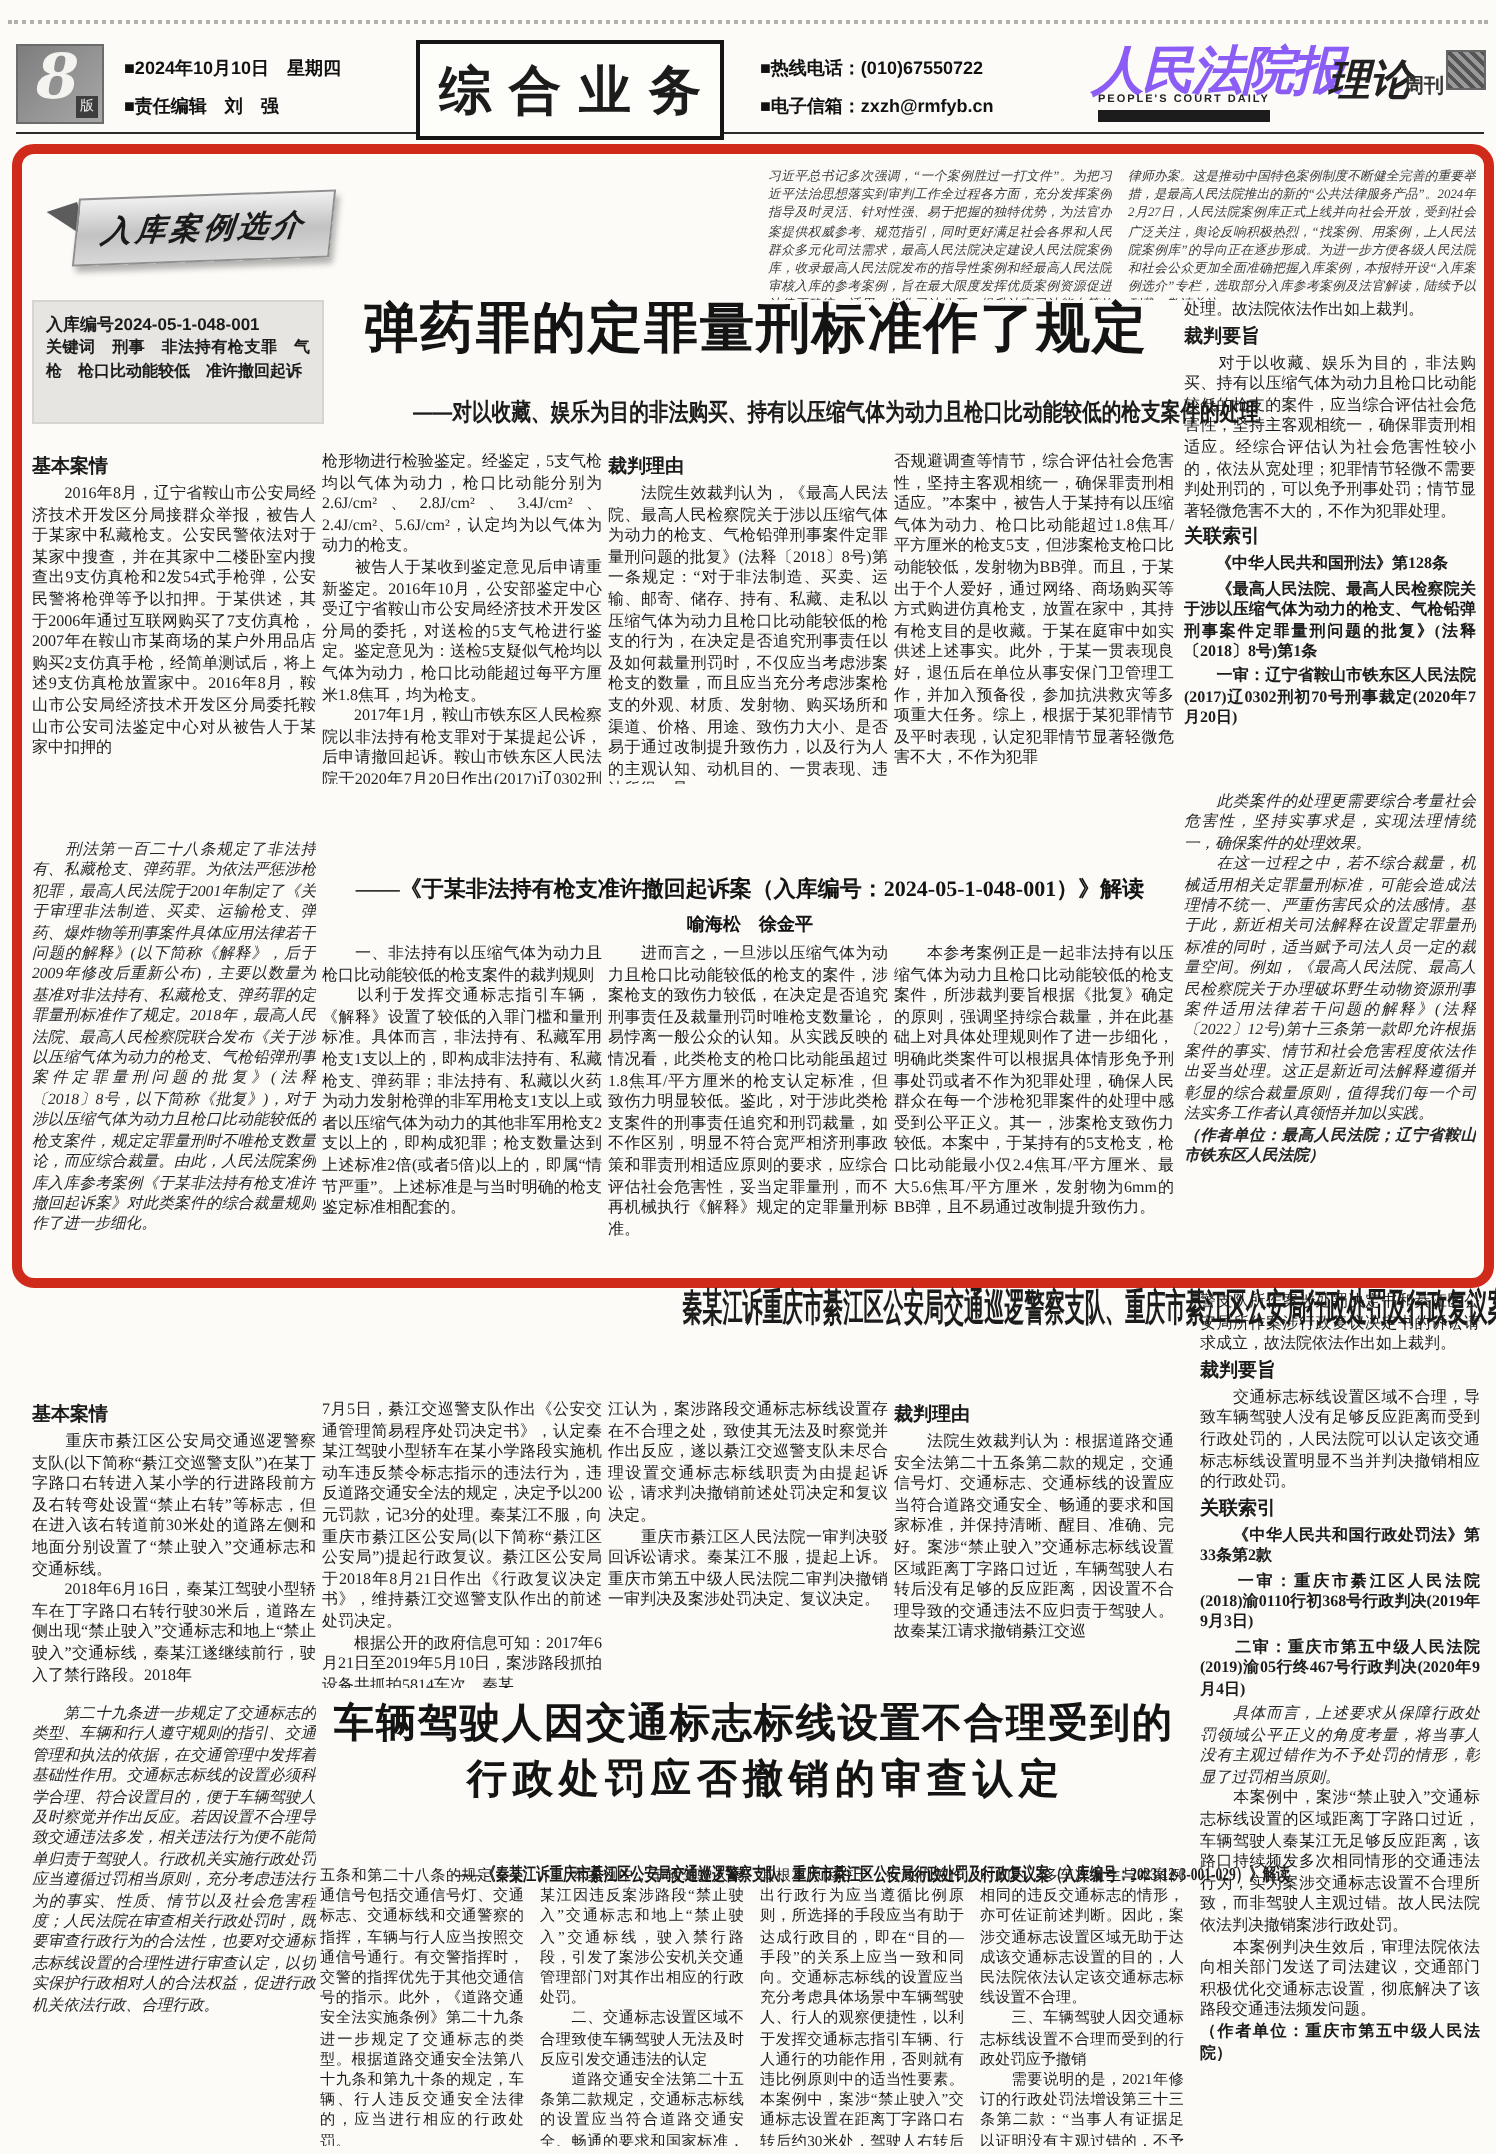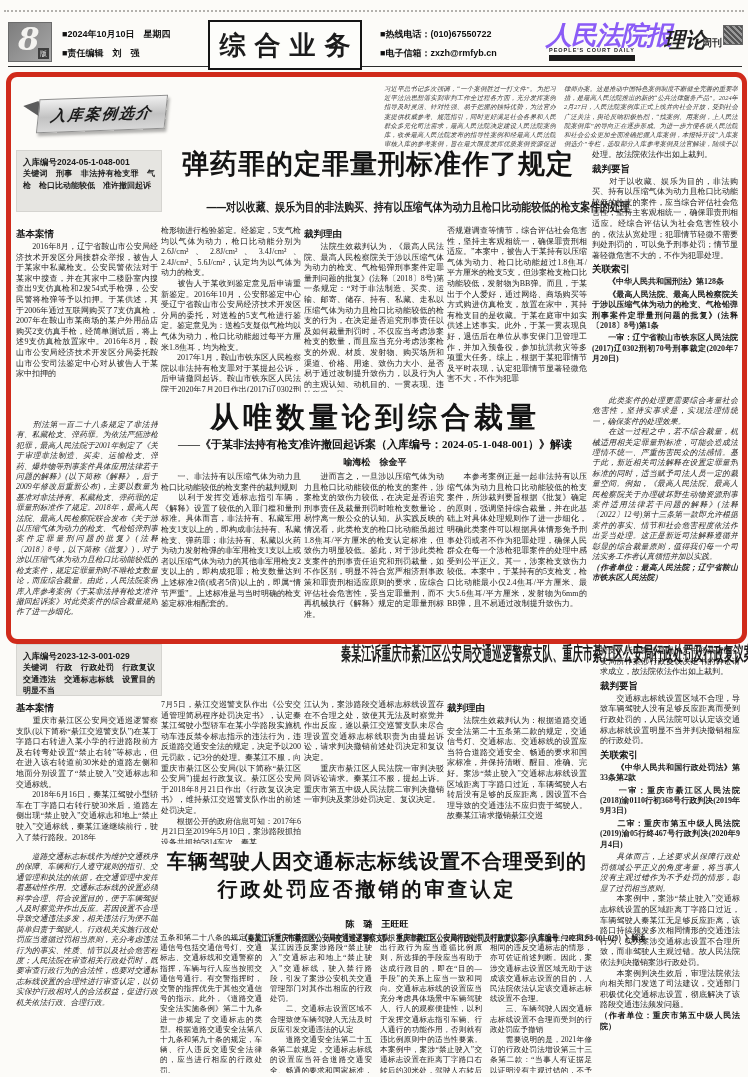--- a/index.html
+++ b/index.html
@@ -122,38 +122,33 @@
     <div class="sechead">裁判要旨</div>
     <div class="txt">　　对于以收藏、娱乐为目的，非法购买、持有以压缩气体为动力且枪口比动能较低的枪支的案件，应当综合评估社会危害性，坚持主客观相统一，确保罪责刑相适应。经综合评估认为社会危害性较小的，依法从宽处理；犯罪情节轻微不需要判处刑罚的，可以免予刑事处罚；情节显著轻微危害不大的，不作为犯罪处理。</div>
     <div class="sechead">关联索引</div>
     <div class="idx">　　《中华人民共和国刑法》第128条</div>
     <div class="idx">　　《最高人民法院、最高人民检察院关于涉以压缩气体为动力的枪支、气枪铅弹刑事案件定罪量刑问题的批复》(法释〔2018〕8号)第1条</div>
     <div class="idx">　　一审：辽宁省鞍山市铁东区人民法院(2017)辽0302刑初70号刑事裁定(2020年7月20日)</div>
   </div>
 
   <div class="col kai" style="left:16px;top:420px;width:142px;height:210px;font-size:7.8px;line-height:10.4px;">　　刑法第一百二十八条规定了非法持有、私藏枪支、弹药罪。为依法严惩涉枪犯罪，最高人民法院于2001年制定了《关于审理非法制造、买卖、运输枪支、弹药、爆炸物等刑事案件具体应用法律若干问题的解释》(以下简称《解释》，后于2009年修改后重新公布)，主要以数量为基准对非法持有、私藏枪支、弹药罪的定罪量刑标准作了规定。2018年，最高人民法院、最高人民检察院联合发布《关于涉以压缩气体为动力的枪支、气枪铅弹刑事案件定罪量刑问题的批复》(法释〔2018〕8号，以下简称《批复》)，对于涉以压缩气体为动力且枪口比动能较低的枪支案件，规定定罪量刑时不唯枪支数量论，而应综合裁量。由此，人民法院案例库入库参考案例《于某非法持有枪支准许撤回起诉案》对此类案件的综合裁量规则作了进一步细化。</div>
 
-  <div class="hl" style="left:160px;top:398px;width:430px;font-size:29px;letter-spacing:4px;">从唯数量论到综合裁量</div>
   <div class="hl" style="left:160px;top:437px;width:430px;font-size:11px;">——《于某非法持有枪支准许撤回起诉案（入库编号：2024-05-1-048-001）》解读</div>
   <div class="byline" style="left:160px;top:456px;width:430px;">喻海松　徐金平</div>
 
   <div class="col" style="left:161px;top:472px;width:140px;height:158px;">　　一、非法持有以压缩气体为动力且枪口比动能较低的枪支案件的裁判规则
 　　以利于发挥交通标志指引车辆，《解释》设置了较低的入罪门槛和量刑标准。具体而言，非法持有、私藏军用枪支1支以上的，即构成非法持有、私藏枪支、弹药罪；非法持有、私藏以火药为动力发射枪弹的非军用枪支1支以上或者以压缩气体为动力的其他非军用枪支2支以上的，即构成犯罪；枪支数量达到上述标准2倍(或者5倍)以上的，即属“情节严重”。上述标准是与当时明确的枪支鉴定标准相配套的。</div>
   <div class="col" style="left:304px;top:472px;width:140px;height:158px;">　　进而言之，一旦涉以压缩气体为动力且枪口比动能较低的枪支的案件，涉案枪支的致伤力较低，在决定是否追究刑事责任及裁量刑罚时唯枪支数量论，易悖离一般公众的认知。从实践反映的情况看，此类枪支的枪口比动能虽超过1.8焦耳/平方厘米的枪支认定标准，但致伤力明显较低。鉴此，对于涉此类枪支案件的刑事责任追究和刑罚裁量，如不作区别，明显不符合宽严相济刑事政策和罪责刑相适应原则的要求，应综合评估社会危害性，妥当定罪量刑，而不再机械执行《解释》规定的定罪量刑标准。</div>
   <div class="col" style="left:447px;top:472px;width:140px;height:158px;">　　本参考案例正是一起非法持有以压缩气体为动力且枪口比动能较低的枪支案件，所涉裁判要旨根据《批复》确定的原则，强调坚持综合裁量，并在此基础上对具体处理规则作了进一步细化，明确此类案件可以根据具体情形免予刑事处罚或者不作为犯罪处理，确保人民群众在每一个涉枪犯罪案件的处理中感受到公平正义。其一，涉案枪支致伤力较低。本案中，于某持有的5支枪支，枪口比动能最小仅2.4焦耳/平方厘米、最大5.6焦耳/平方厘米，发射物为6mm的BB弹，且不易通过改制提升致伤力。</div>
   <div class="fcol" style="left:592px;top:396px;width:146px;height:234px;">
     <div class="txt kai" style="font-size:7.8px;line-height:10.4px;">　　此类案件的处理更需要综合考量社会危害性，坚持实事求是，实现法理情统一，确保案件的处理效果。
 　　在这一过程之中，若不综合裁量，机械适用相关定罪量刑标准，可能会造成法理情不统一、严重伤害民众的法感情。基于此，新近相关司法解释在设置定罪量刑标准的同时，适当赋予司法人员一定的裁量空间。例如，《最高人民法院、最高人民检察院关于办理破坏野生动物资源刑事案件适用法律若干问题的解释》(法释〔2022〕12号)第十三条第一款即允许根据案件的事实、情节和社会危害程度依法作出妥当处理。这正是新近司法解释遵循并彰显的综合裁量原则，值得我们每一个司法实务工作者认真领悟并加以实践。</div>
     <div class="txt kai" style="font-size:7.8px;line-height:10.4px;font-weight:bold;">（作者单位：最高人民法院；辽宁省鞍山市铁东区人民法院）</div>
   </div>
 
-  <div class="tagbox" style="left:16px;top:644px;width:146px;height:52px;">
-    <div class="no">入库编号2023-12-3-001-029</div>
-    <div class="kw">关键词　行政　行政处罚　行政复议　交通违法　交通标志标线　设置目的　明显不当</div>
-  </div>
 
   <div class="scalewrap" style="left:158px;top:641px;width:438px;">
     <span style="font-size:19px;transform:scaleX(0.53);">秦某江诉重庆市綦江区公安局交通巡逻警察支队、重庆市綦江区公安局行政处罚及行政复议案</span>
   </div>
 
   <div class="fcol" style="left:600px;top:646px;width:140px;height:424px;">
     <div class="txt">警支队所作案涉处罚决定书和綦江区公安局所作案涉行政复议决定书的诉讼请求成立，故法院依法作出如上裁判。</div>
     <div class="sechead">裁判要旨</div>
     <div class="txt">　　交通标志标线设置区域不合理，导致车辆驾驶人没有足够反应距离而受到行政处罚的，人民法院可以认定该交通标志标线设置明显不当并判决撤销相应的行政处罚。</div>
     <div class="sechead">关联索引</div>
@@ -173,28 +168,27 @@
   </div>
   <div class="col" style="left:161px;top:700px;width:140px;height:144px;">7月5日，綦江交巡警支队作出《公安交通管理简易程序处罚决定书》，认定秦某江驾驶小型轿车在某小学路段实施机动车违反禁令标志指示的违法行为，违反道路交通安全法的规定，决定予以200元罚款，记3分的处理。秦某江不服，向重庆市綦江区公安局(以下简称“綦江区公安局”)提起行政复议。綦江区公安局于2018年8月21日作出《行政复议决定书》，维持綦江交巡警支队作出的前述处罚决定。
 　　根据公开的政府信息可知：2017年6月21日至2019年5月10日，案涉路段抓拍设备共抓拍5814车次。秦某</div>
   <div class="col" style="left:304px;top:700px;width:140px;height:144px;">江认为，案涉路段交通标志标线设置存在不合理之处，致使其无法及时察觉并作出反应，遂以綦江交巡警支队未尽合理设置交通标志标线职责为由提起诉讼，请求判决撤销前述处罚决定和复议决定。
 　　重庆市綦江区人民法院一审判决驳回诉讼请求。秦某江不服，提起上诉。重庆市第五中级人民法院二审判决撤销一审判决及案涉处罚决定、复议决定。</div>
   <div class="fcol" style="left:447px;top:700px;width:140px;height:144px;">
     <div class="sechead">裁判理由</div>
     <div class="txt">　　法院生效裁判认为：根据道路交通安全法第二十五条第二款的规定，交通信号灯、交通标志、交通标线的设置应当符合道路交通安全、畅通的要求和国家标准，并保持清晰、醒目、准确、完好。案涉“禁止驶入”交通标志标线设置区域距离丁字路口过近，车辆驾驶人右转后没有足够的反应距离，因设置不合理导致的交通违法不应归责于驾驶人。故秦某江请求撤销綦江交巡</div>
   </div>
 
-  <div class="col kai" style="left:16px;top:852px;width:142px;height:218px;font-size:7.8px;line-height:10.4px;">　　道路交通标志标线作为维护交通秩序的保障、车辆和行人遵守规则的指引、交通管理和执法的依据，在交通管理中发挥着基础性作用。交通标志标线的设置必须科学合理、符合设置目的，便于车辆驾驶人及时察觉并作出反应。若因设置不合理导致交通违法多发，相关违法行为便不能简单归责于驾驶人。行政机关实施行政处罚应当遵循过罚相当原则，充分考虑违法行为的事实、性质、情节以及社会危害程度；人民法院在审查相关行政处罚时，既要审查行政行为的合法性，也要对交通标志标线设置的合理性进行审查认定，以切实保护行政相对人的合法权益，促进行政机关依法行政、合理行政。</div>
+  <div class="col kai" style="left:16px;top:852px;width:142px;height:218px;font-size:7.8px;line-height:10.4px;">　　第二十九条进一步规定了交通标志的类型、车辆和行人遵守规则的指引、交通管理和执法的依据，在交通管理中发挥着基础性作用。交通标志标线的设置必须科学合理、符合设置目的，便于车辆驾驶人及时察觉并作出反应。若因设置不合理导致交通违法多发，相关违法行为便不能简单归责于驾驶人。行政机关实施行政处罚应当遵循过罚相当原则，充分考虑违法行为的事实、性质、情节以及社会危害程度；人民法院在审查相关行政处罚时，既要审查行政行为的合法性，也要对交通标志标线设置的合理性进行审查认定，以切实保护行政相对人的合法权益，促进行政机关依法行政、合理行政。</div>
 
   <div class="hl" style="left:158px;top:848px;width:438px;font-size:20px;letter-spacing:1px;">车辆驾驶人因交通标志标线设置不合理受到的</div>
-  <div class="hl" style="left:148px;top:876px;width:438px;font-size:20px;letter-spacing:3px;">行政处罚应否撤销的审查认定</div>
+  <div class="hl" style="left:164px;top:876px;width:438px;font-size:20px;letter-spacing:3px;">行政处罚应否撤销的审查认定</div>
   <div class="scalewrap" style="left:158px;top:903px;width:438px;margin-top:24px;">
     <span style="font-size:9px;transform:scaleX(0.75);">——《秦某江诉重庆市綦江区公安局交通巡逻警察支队、重庆市綦江区公安局行政处罚及行政复议案（入库编号：2023-12-3-001-029）》解读</span>
   </div>
-  <div class="byline" style="left:158px;top:918px;width:438px;">陈　璐　王旺旺</div>
 
   <div class="col a4col" style="left:160px;top:933px;width:102px;height:140px;">五条和第二十八条的规定，交通信号包括交通信号灯、交通标志、交通标线和交通警察的指挥，车辆与行人应当按照交通信号通行。有交警指挥时，交警的指挥优先于其他交通信号的指示。此外，《道路交通安全法实施条例》第二十九条进一步规定了交通标志的类型。根据道路交通安全法第八十九条和第九十条的规定，车辆、行人违反交通安全法律的，应当进行相应的行政处罚。</div>
   <div class="col a4col" style="left:270px;top:933px;width:102px;height:140px;">　　本案例中，车辆驾驶人秦某江因违反案涉路段“禁止驶入”交通标志和地上“禁止驶入”交通标线，驶入禁行路段，引发了案涉公安机关交通管理部门对其作出相应的行政处罚。
 　　二、交通标志设置区域不合理致使车辆驾驶人无法及时反应引发交通违法的认定
 　　道路交通安全法第二十五条第二款规定，交通标志标线的设置应当符合道路交通安全、畅通的要求和国家标准，并保持清晰、醒目、准确、完好。</div>
   <div class="col a4col" style="left:380px;top:933px;width:102px;height:140px;">其根本原因在于，行政机关作出行政行为应当遵循比例原则，所选择的手段应当有助于达成行政目的，即在“目的—手段”的关系上应当一致和同向。交通标志标线的设置应当充分考虑具体场景中车辆驾驶人、行人的观察便捷性，以利于发挥交通标志指引车辆、行人通行的功能作用，否则就有违比例原则中的适当性要素。本案例中，案涉“禁止驶入”交通标志设置在距离丁字路口右转后约30米处，驾驶人右转后没有足够的反应距离。此外，根据</div>
   <div class="col a4col" style="left:490px;top:933px;width:102px;height:140px;">时间内，多车次发生与本案例相同的违反交通标志的情形，亦可佐证前述判断。因此，案涉交通标志设置区域无助于达成该交通标志设置的目的，人民法院依法认定该交通标志标线设置不合理。
 　　三、车辆驾驶人因交通标志标线设置不合理而受到的行政处罚应予撤销
 　　需要说明的是，2021年修订的行政处罚法增设第三十三条第二款：“当事人有证据足以证明没有主观过错的，不予行政处罚。”本案例裁判为上述新增规定的适用提供了参考。</div>
 

